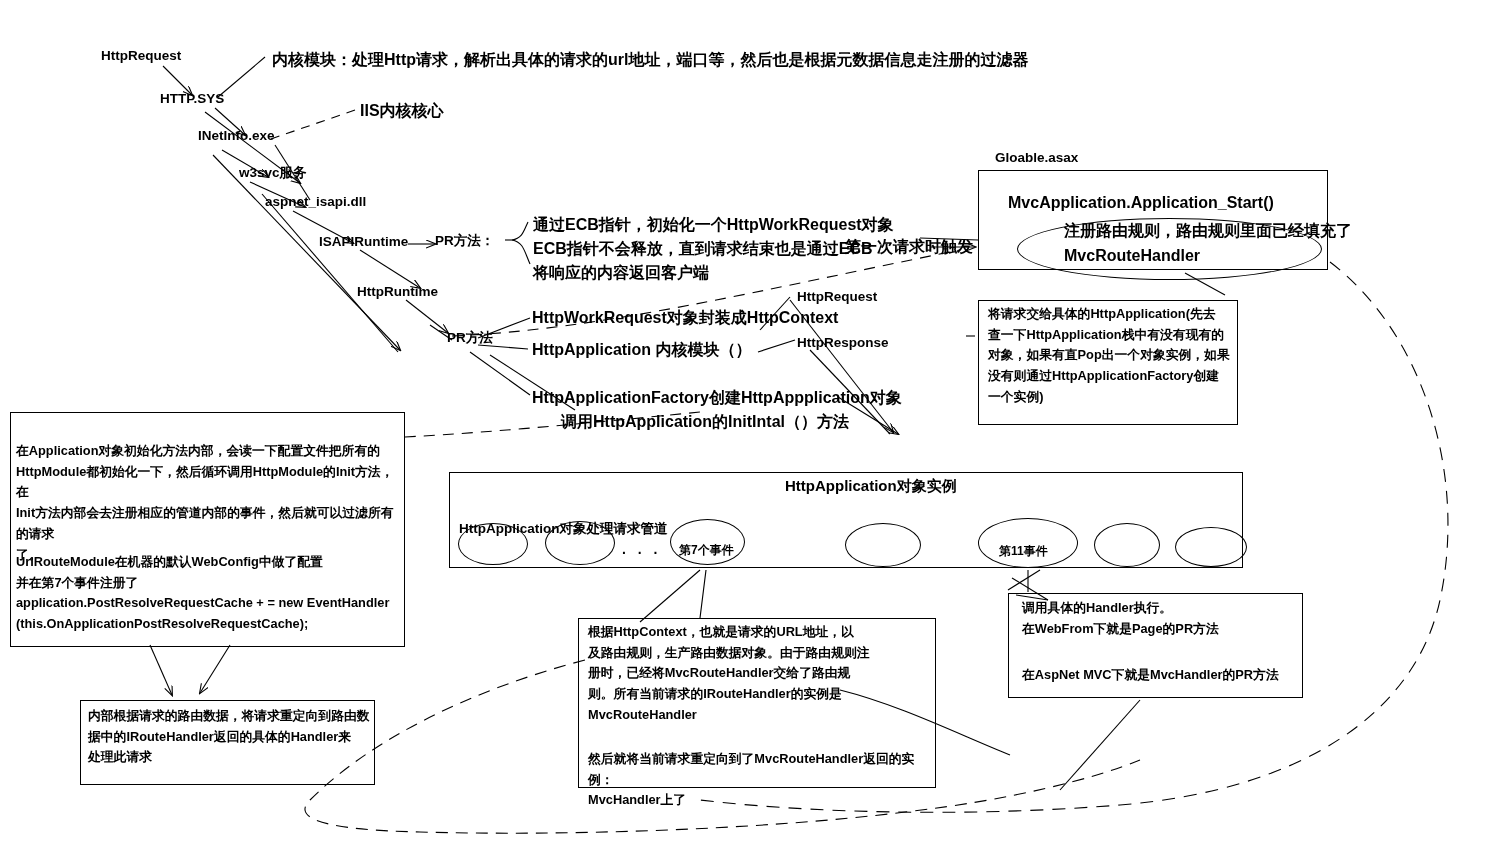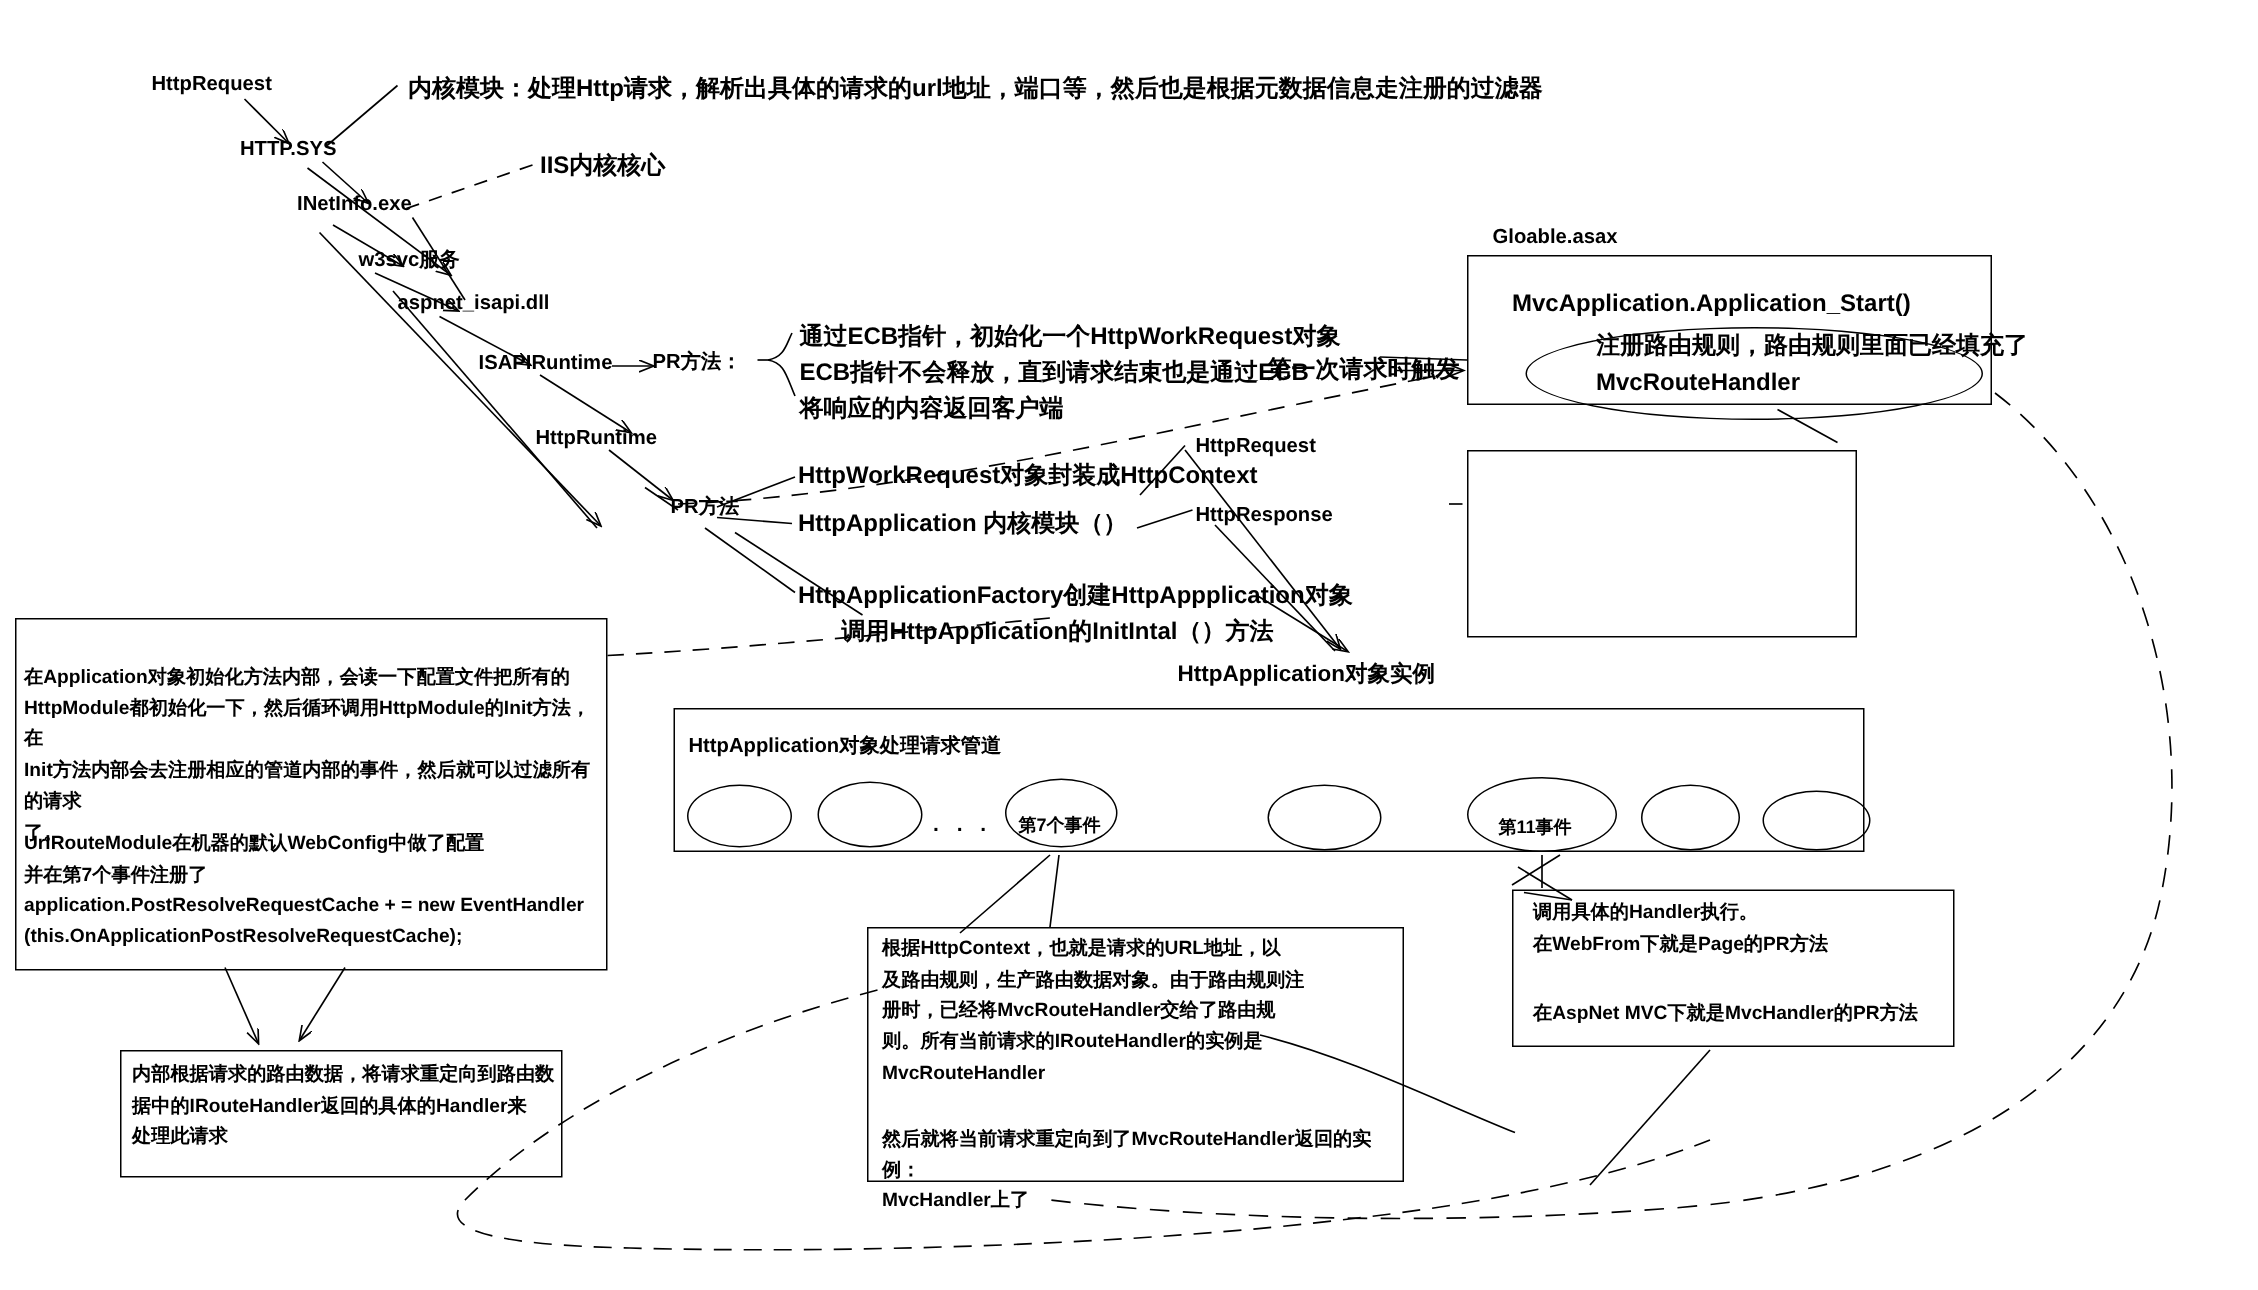--- a/index.html
+++ b/index.html
@@ -1,25 +1,25 @@
 <!DOCTYPE html>
 <html><head>
 <meta charset="utf-8">
 <style>
   html,body{margin:0;padding:0;background:#fff;}
   body{width:1505px;height:860px;position:relative;overflow:hidden;
        font-family:"Liberation Sans","DejaVu Sans",sans-serif;color:#000;}
   #stage{position:absolute;left:0;top:0;width:1505px;height:860px;}
   #lines{position:absolute;left:0;top:0;width:1505px;height:860px;pointer-events:none;}
   .lbl{position:absolute;font-weight:bold;font-size:13.5px;line-height:1.15;white-space:nowrap;}
-  .lbl.big{font-size:15px;}
+  .lbl.big{font-size:15px;margin-top:36px;}
   .note{position:absolute;font-weight:bold;font-size:16px;line-height:1.15;white-space:nowrap;}
   .box{position:absolute;border:1.4px solid #000;background:transparent;box-sizing:border-box;}
   .boxtext{position:absolute;font-weight:bold;font-size:12.8px;line-height:1.62;white-space:pre-line;}
-  .pipe-title{position:absolute;font-weight:bold;font-size:13.5px;}
+  .pipe-title{position:absolute;font-weight:bold;font-size:13.5px;margin-top:32px;}
   .ell{position:absolute;border:1.3px solid #000;border-radius:50%;box-sizing:border-box;}
   .ell-lbl{position:absolute;font-weight:bold;font-size:12px;white-space:nowrap;}
   .dots{position:absolute;font-weight:bold;font-size:14px;letter-spacing:4px;}
 </style>
 </head>
 <body>
 
 <div id="stage">
 
   <svg id="lines" viewBox="0 0 1505 860" xmlns="http://www.w3.org/2000/svg">
@@ -138,20 +138,25 @@
   <div class="lbl big" style="left:785px;top:441px">HttpApplication对象实例</div>
 
   <div class="lbl" style="left:995px;top:150px">Gloable.asax</div>
   <div class="box" style="left:978px;top:170px;width:350px;height:100px"></div>
   <div class="note" style="left:1008px;top:194px">MvcApplication.Application_Start()</div>
   <div class="ell" style="left:1017px;top:218px;width:305px;height:62px"></div>
   <div class="note" style="left:1064px;top:222px">注册路由规则，路由规则里面已经填充了</div>
   <div class="note" style="left:1064px;top:247px">MvcRouteHandler</div>
 
   <div class="box" style="left:978px;top:300px;width:260px;height:125px"></div>
+  <div class="boxtext" style="left:988px;top:304px;width:245px">将请求交给具体的HttpApplication(先去
+查一下HttpApplication栈中有没有现有的
+对象，如果有直Pop出一个对象实例，如果
+没有则通过HttpApplicationFactory创建
+一个实例)</div>
 
   <div class="box" style="left:10px;top:412px;width:395px;height:235px"></div>
   <div class="boxtext" style="left:16px;top:441px;width:390px">在Application对象初始化方法内部，会读一下配置文件把所有的
 HttpModule都初始化一下，然后循环调用HttpModule的Init方法，在
 Init方法内部会去注册相应的管道内部的事件，然后就可以过滤所有的请求
 了。</div>
   <div class="boxtext" style="left:16px;top:552px;width:390px">UrlRouteModule在机器的默认WebConfig中做了配置
 并在第7个事件注册了
 application.PostResolveRequestCache + = new EventHandler
 (this.OnApplicationPostResolveRequestCache);</div>

